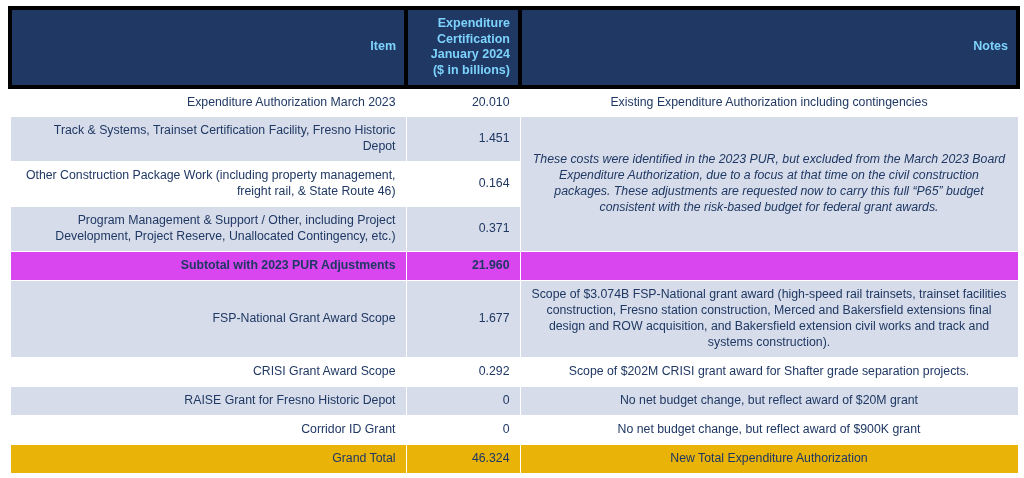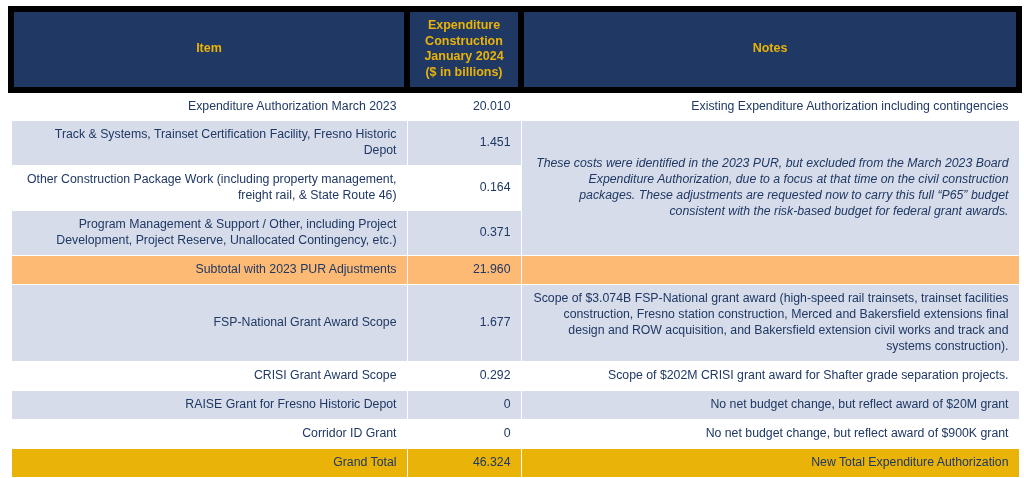--- a/index.html
+++ b/index.html
@@ -22,53 +22,53 @@
     padding: 6px 8px 0 8px;
   }
   table.budget {
     width: 1008px;
     border-collapse: collapse;
     table-layout: fixed;
     font-size: 12.3px;
   }
   table.budget thead th {
     background: #1f3864;
-    color: #eab308;
+    color: #7dd3fc;
     font-weight: bold;
-    text-align: center;
+    text-align: right;
     vertical-align: middle;
     padding: 6px 8px;
-    border: 6px solid #000000;
+    border: 4px solid #000000;
     line-height: 1.25;
     font-size: 12.5px;
   }
   .col-item { width: 396px; }
   .col-amt  { width: 114px; }
   .col-notes{ width: 498px; margin-left: 39px; }
 
   table.budget td {
     border: 1px solid #ffffff;
     padding: 6px 10px;
     vertical-align: middle;
     line-height: 1.3;
   }
   td.item {
     text-align: right;
   }
   td.amount {
     text-align: right;
   }
   td.notes {
-    text-align: right;
+    text-align: center;
   }
   tr.shade-light td { background: #ffffff; }
   tr.shade-dark td  { background: #d6dce9; }
   tr.subtotal td {
-    background: #fdba74;
-    font-weight: normal;
+    background: #d946ef;
+    font-weight: bold;
   }
   tr.grand td {
     background: #eab308;
     font-weight: normal;
   }
   td.merged-notes {
     background: #d6dce9;
     vertical-align: middle;
     font-style: italic;
   }
@@ -85,21 +85,21 @@
     <colgroup>
       <col class="col-item">
       <col class="col-amt">
       <col class="col-notes">
     </colgroup>
     <thead>
       <tr>
         <th class="col-item">Item</th>
         <th class="col-amt">
           <div>Expenditure</div>
-          <div>Construction</div>
+          <div>Certification</div>
           <div>January 2024</div>
           <div>($ in billions)</div>
         </th>
         <th class="col-notes">Notes</th>
       </tr>
     </thead>
     <tbody>
 
       <tr class="shade-light">
         <td class="item">Expenditure Authorization March 2023</td>

